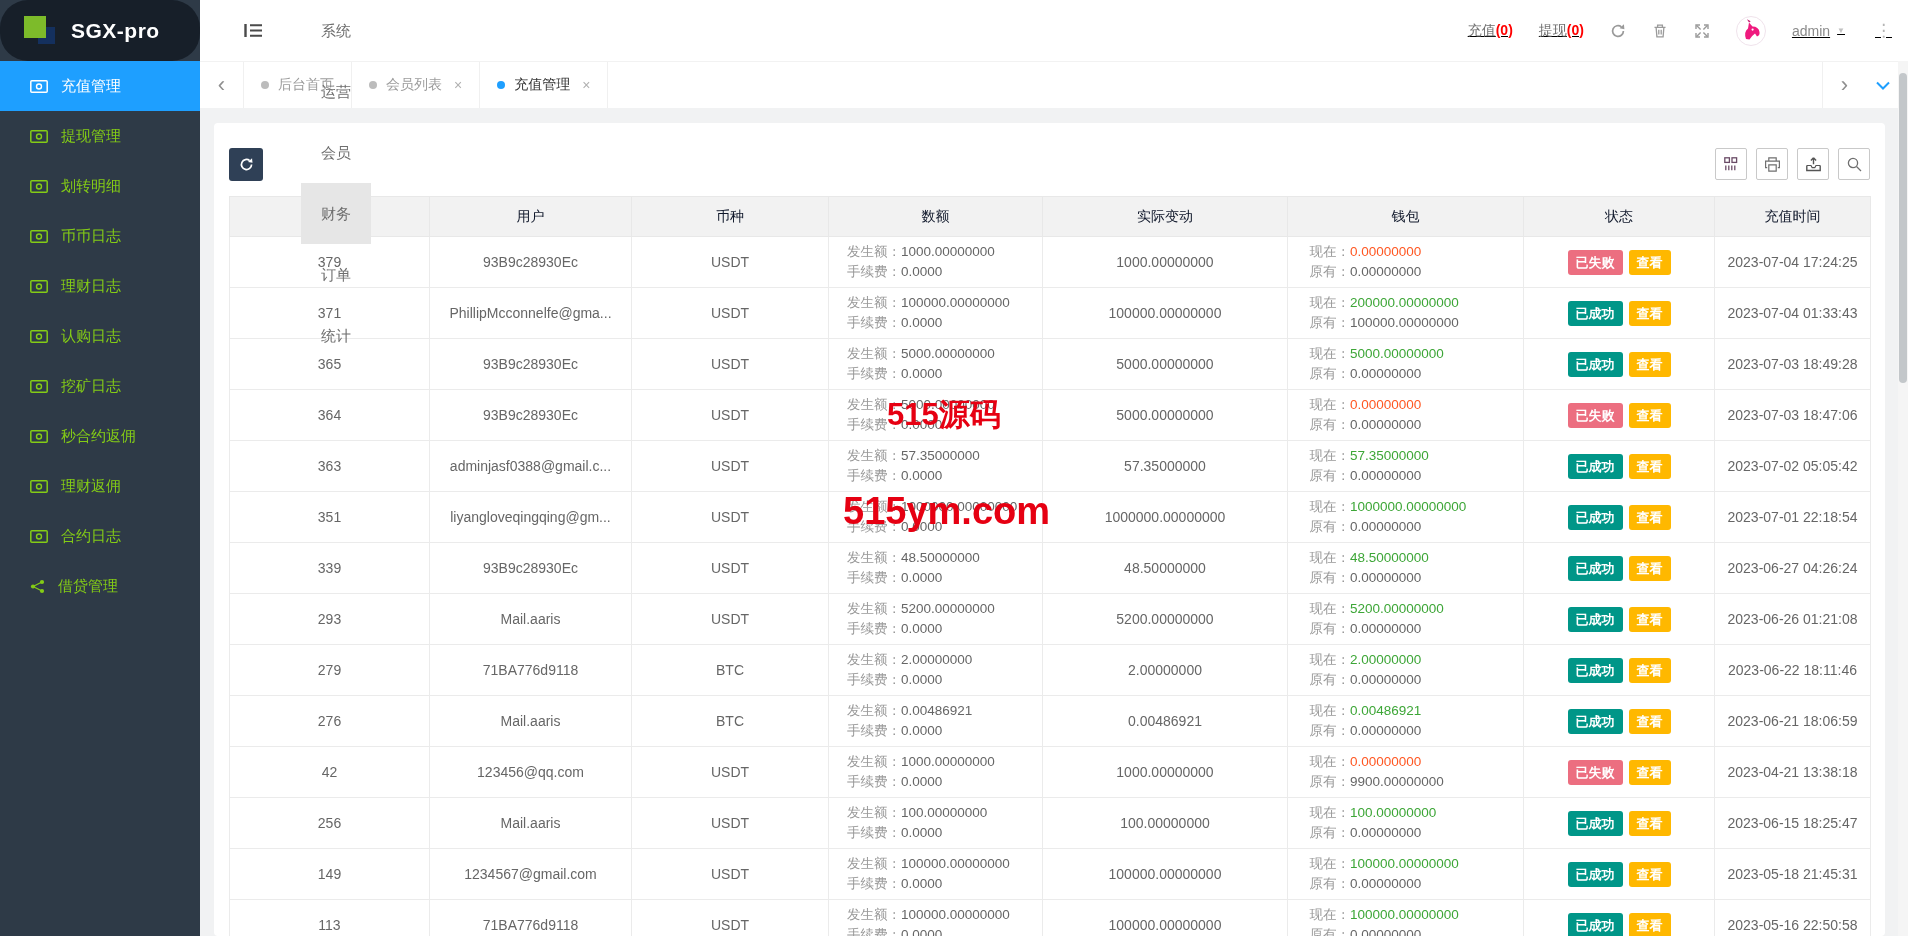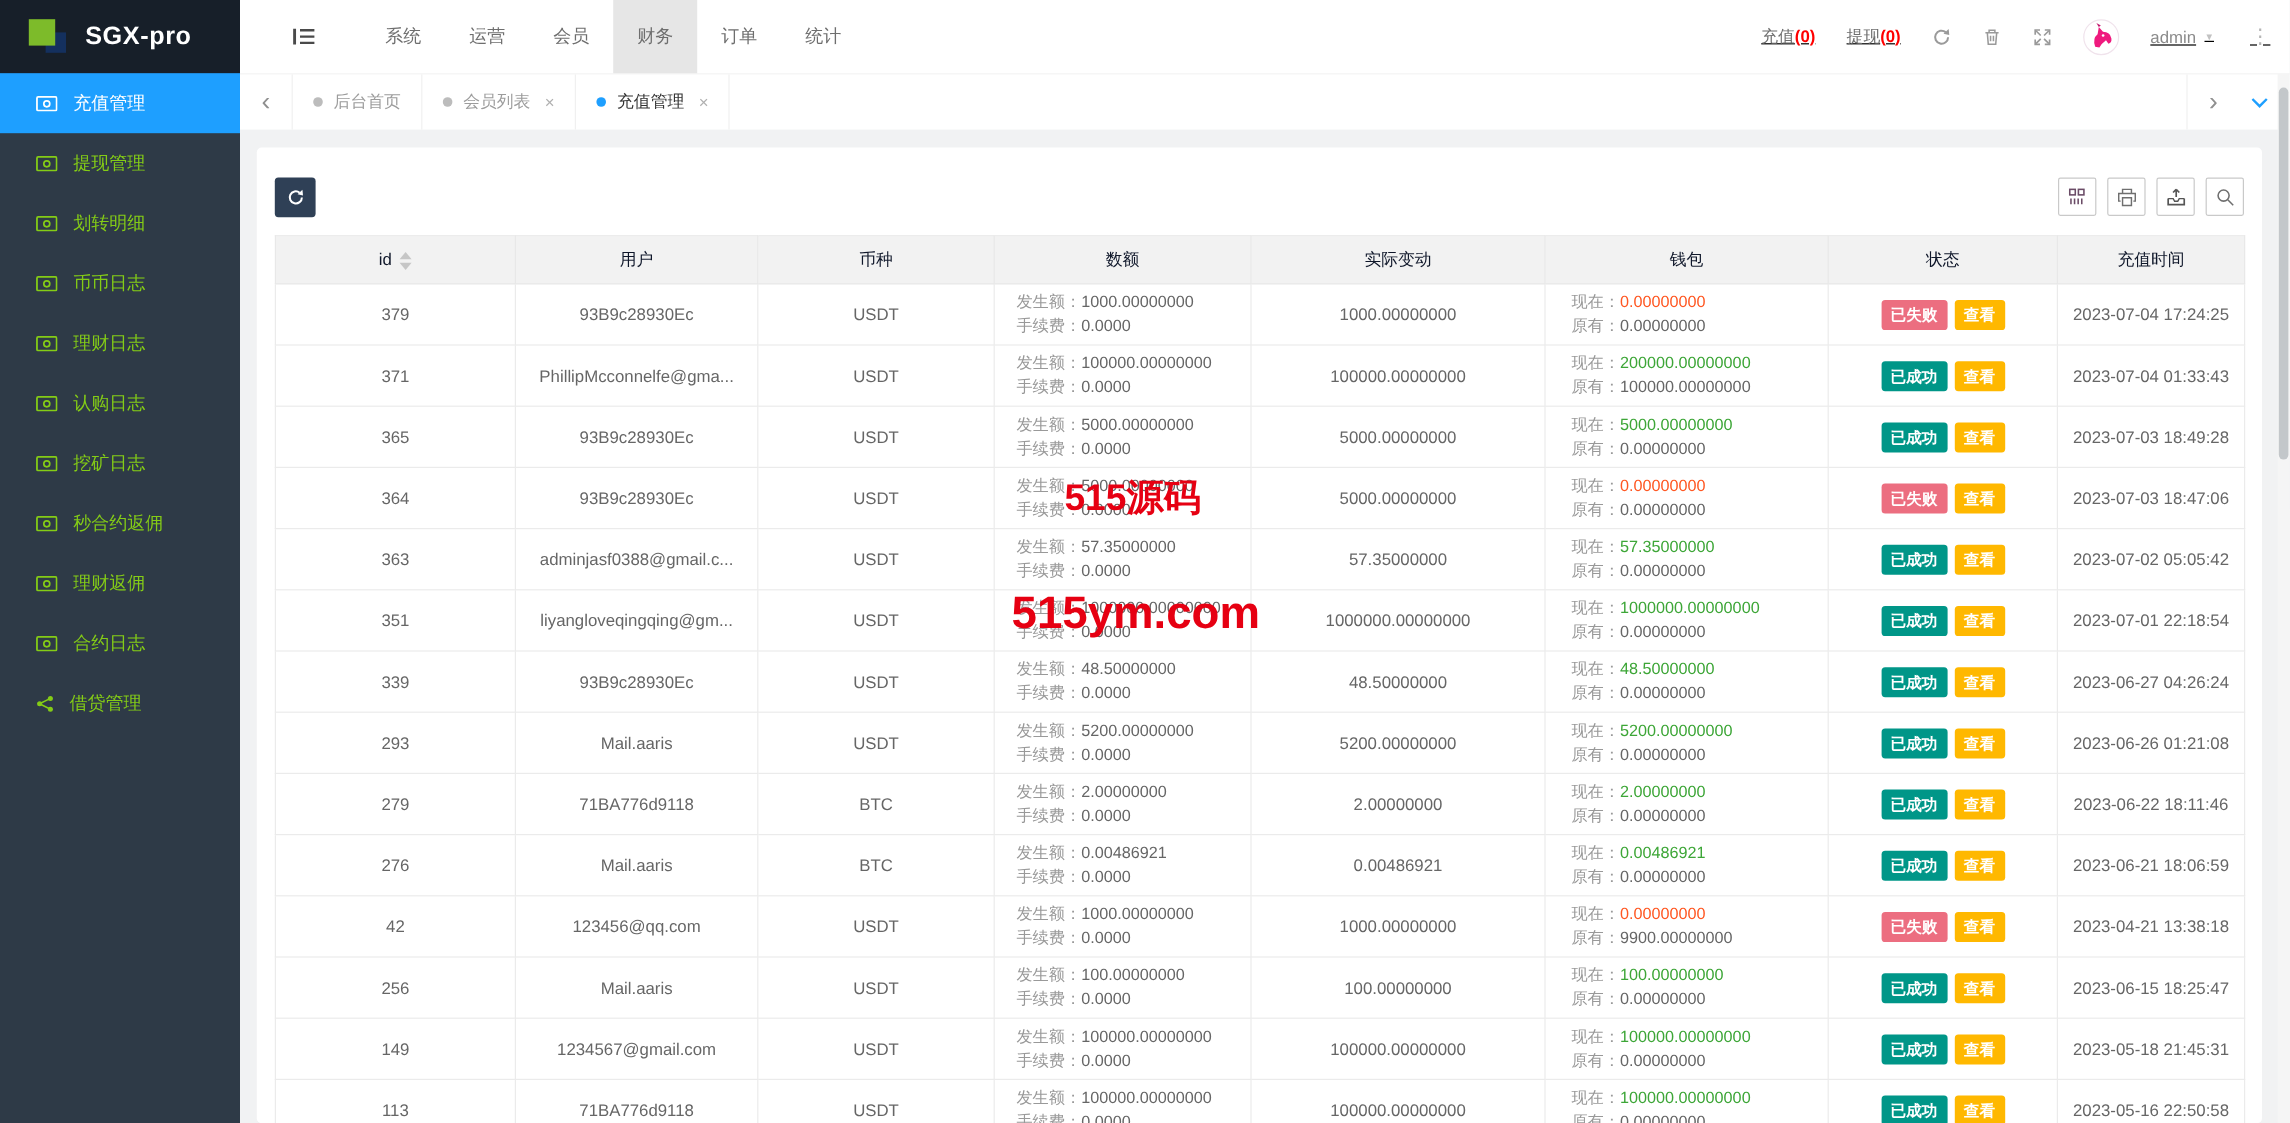--- a/index.html
+++ b/index.html
@@ -1,35 +1,35 @@
 <!DOCTYPE html>
 <html><head>
 <meta charset="utf-8">
 <style>
   * { margin:0; padding:0; box-sizing:border-box; }
   html,body { width:1908px; height:936px; overflow:hidden;
     font-family:"Liberation Sans","DejaVu Sans",sans-serif; background:#f1f2f3; }
 
   
   .sidebar { position:absolute; left:0; top:0; width:200px; height:936px; background:#2e3a47; z-index:5; }
-  .logo { height:61px; background:#171f29; display:flex; align-items:center; padding-left:24px; gap:13px; }
+  .logo { height:61px; background:#171f29; display:flex; align-items:center; padding-left:24px; gap:13px;border-radius:28px; }
   .logo-mark { position:relative; width:34px; height:34px; flex:0 0 auto; }
   .logo-sq-green { position:absolute; left:0; top:2px; width:22px; height:22px; background:#7dbb2a; z-index:2; }
   .logo-sq-navy { position:absolute; left:14px; top:13px; width:17px; height:17px; background:#14305e; z-index:1; }
   .logo-text { color:#fff; font-size:21px; font-weight:bold; letter-spacing:.5px; }
   .menu { padding-top:0; }
   .menu-item { height:50px; display:flex; align-items:center; padding-left:30px; gap:13px;
     color:#84cc16; font-size:15px; cursor:pointer; }
   .menu-item.active { background:#1e9fff; color:#fff; }
   .menu-item svg { flex:0 0 auto; }
 
   
   .header { position:absolute; left:200px; top:0; right:0; height:61px; background:#fff; display:flex; align-items:center; z-index:4; }
   .burger { margin-left:44px; display:flex; align-items:center; cursor:pointer; }
-  .topnav { display:flex; margin-left:38px; height:61px; }
+  .topnav { display:flex; margin-left:38px; height:61px;flex-direction:column; }
   .nav-item { width:70px; text-align:center; line-height:61px; font-size:15px; color:#6e6e6e; cursor:pointer; }
   .nav-item.active { background:#e6e6e6; }
   .header-right { margin-left:auto; display:flex; align-items:center; gap:26px; padding-right:12px;text-decoration:underline; }
   .stat { font-size:14px; color:#6e6e6e; cursor:pointer; white-space:nowrap; }
   .stat b { color:#f00; }
   .hicon { display:flex; align-items:center; cursor:pointer; }
   .avatar { width:30px; height:30px; border-radius:50%; background:#fff; border:1px solid #f0e3ec;
     display:flex; align-items:center; justify-content:center; overflow:hidden; cursor:pointer; }
   .adminbox { display:flex; align-items:center; gap:7px; cursor:pointer; }
   .admin-name { font-size:14px; color:#8a8a8a; }

